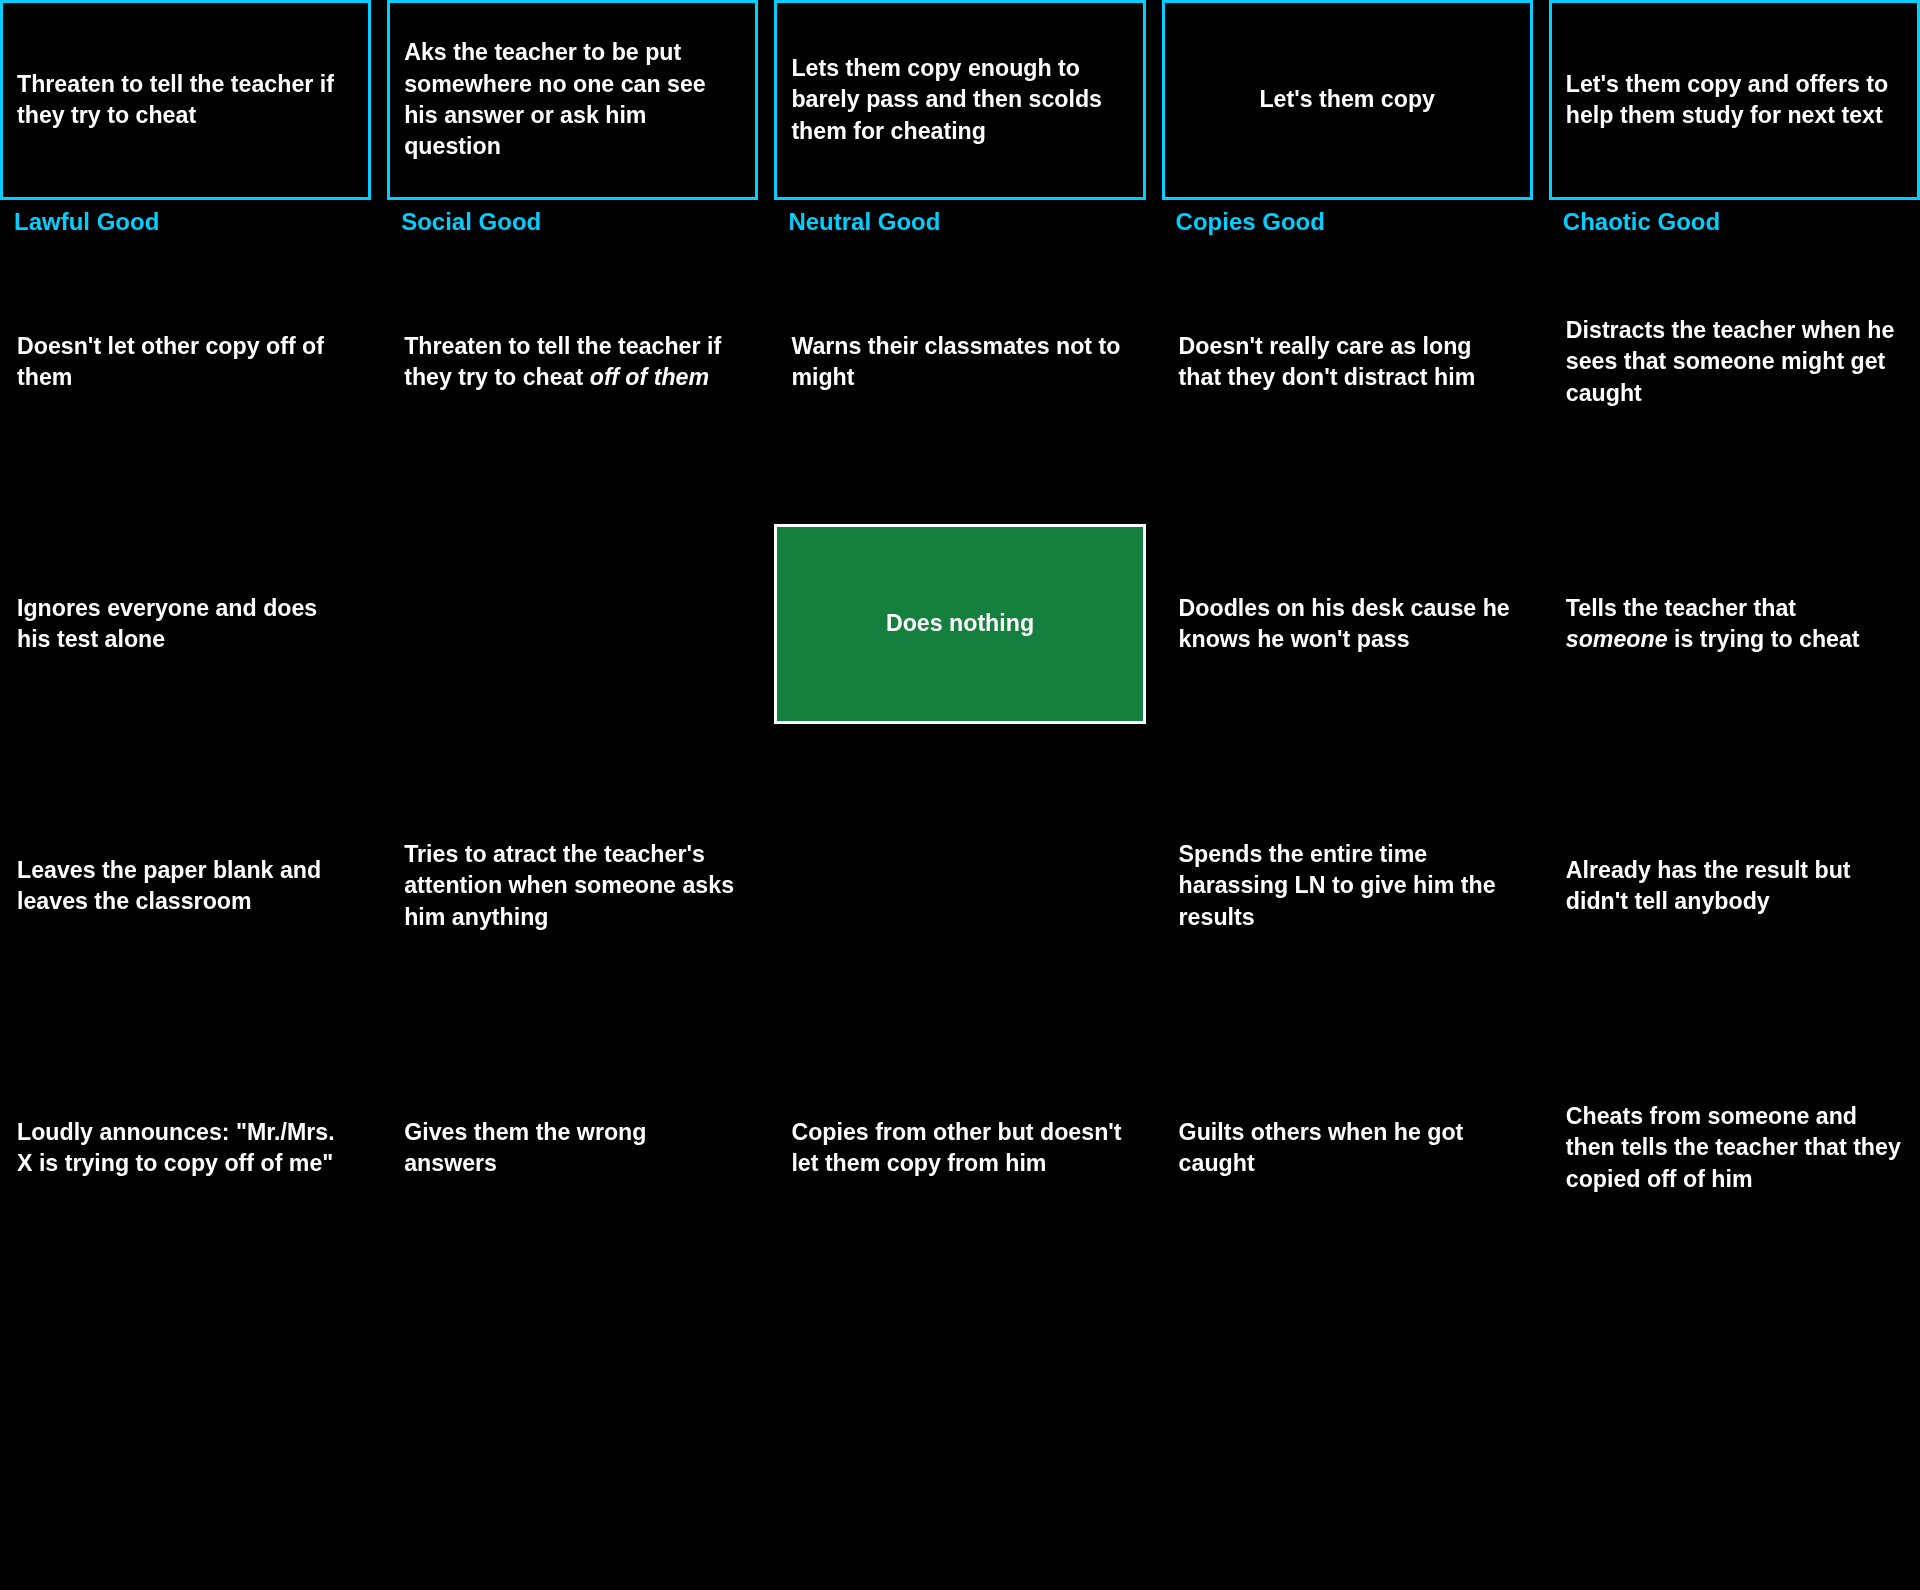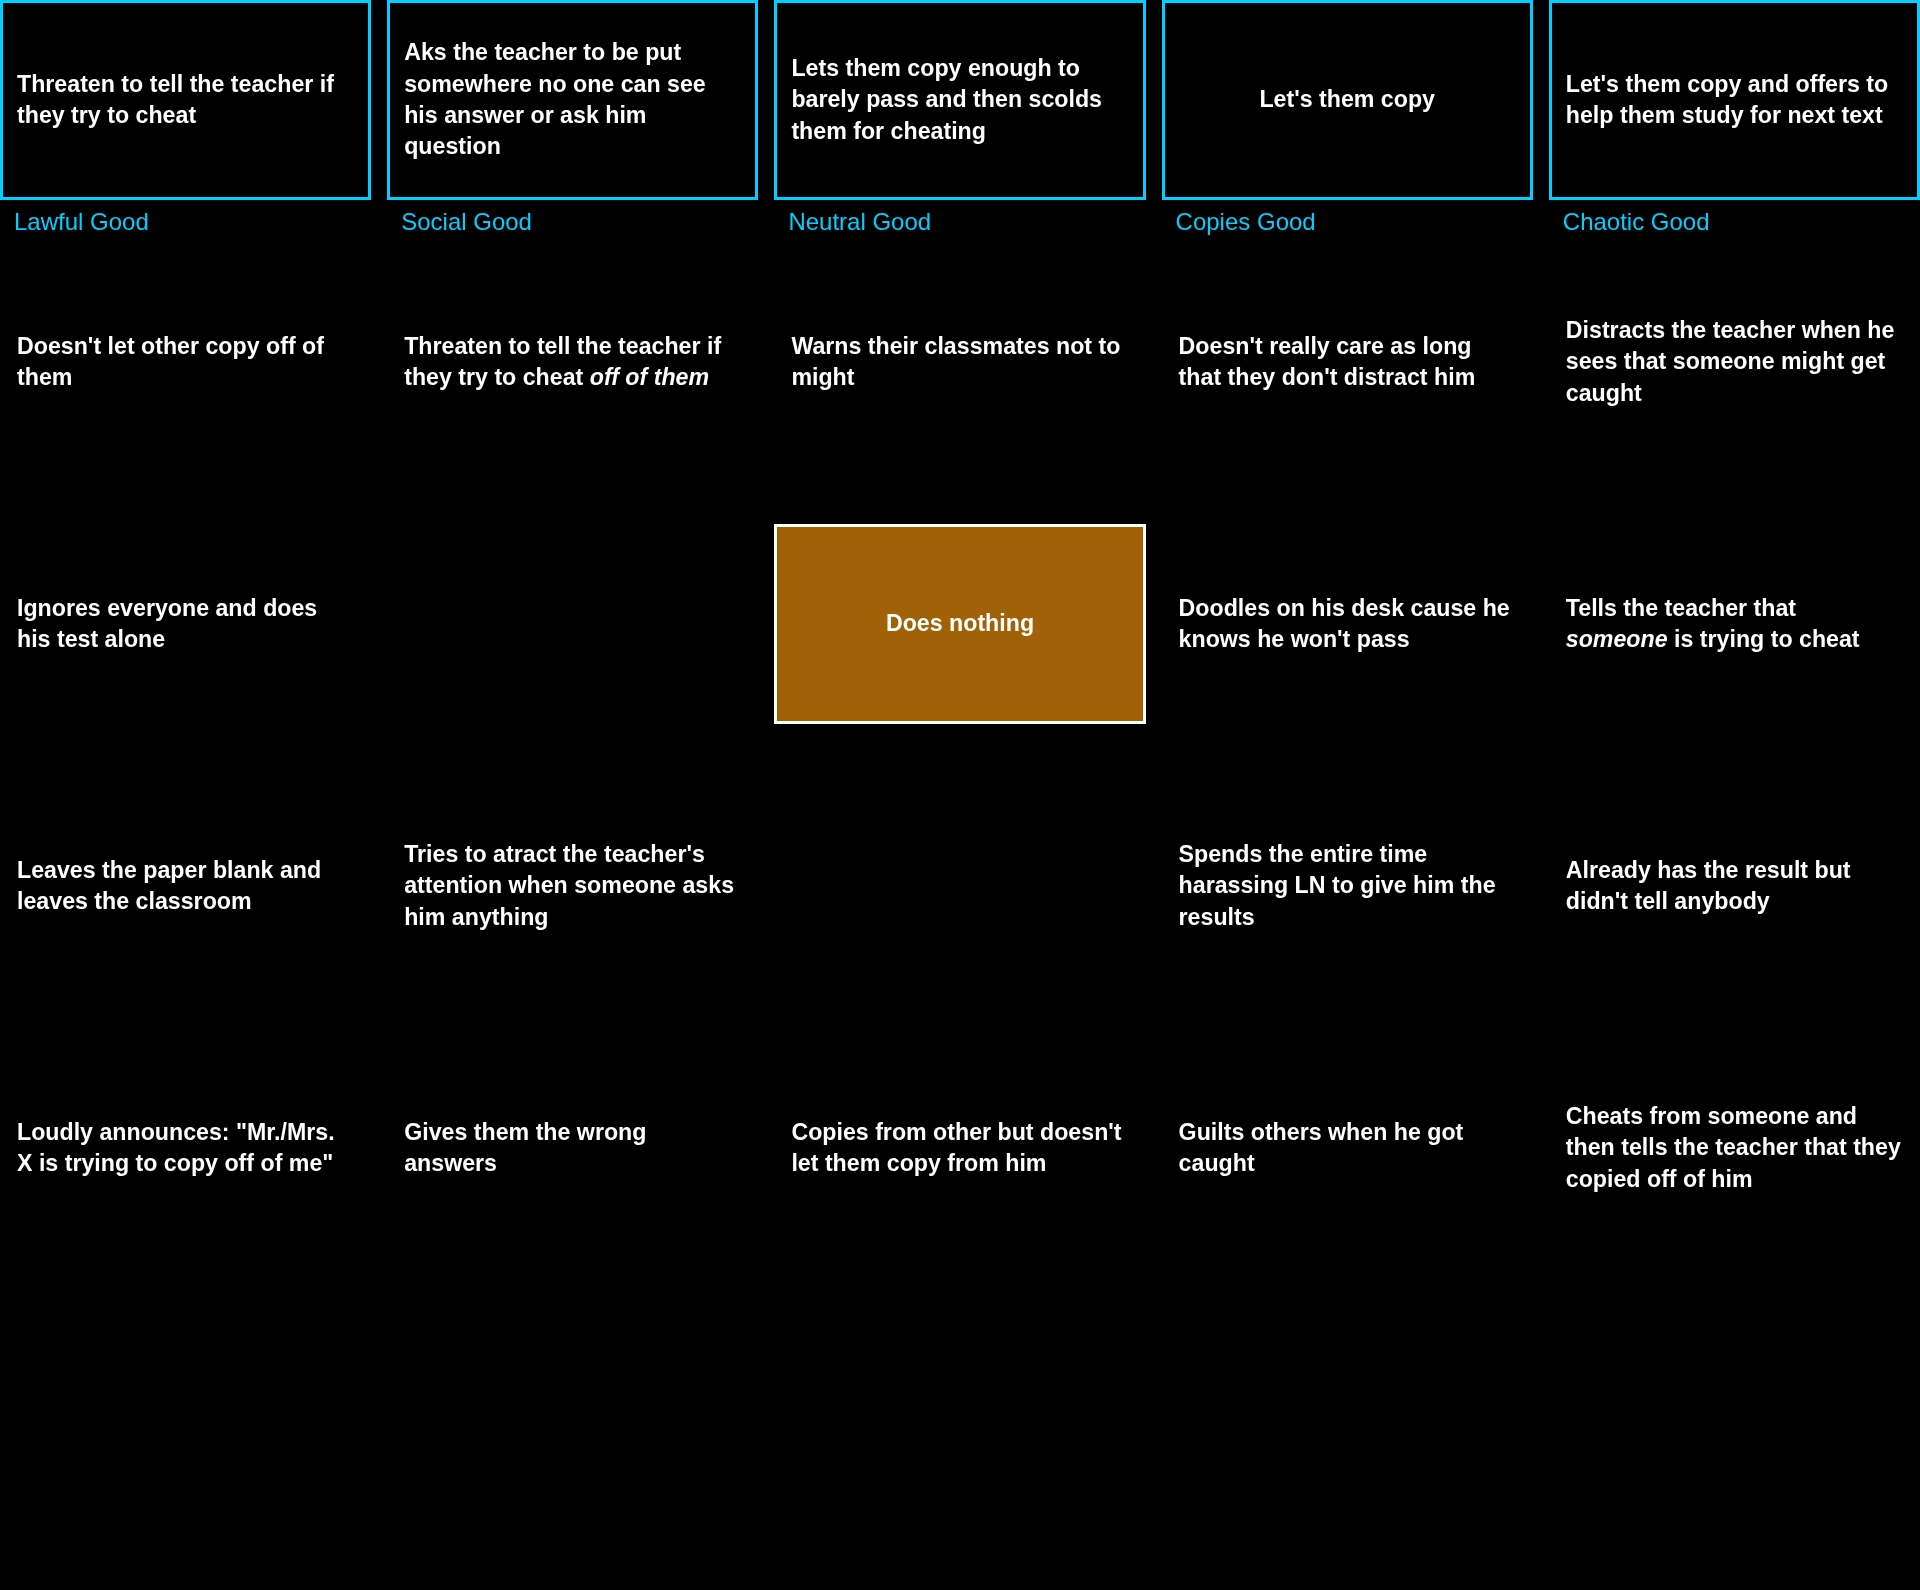--- a/index.html
+++ b/index.html
@@ -36,32 +36,32 @@
       font-size: 1.45rem;
       font-weight: bold;
       line-height: 1.35;
       text-align: left;
     }
     .card-text em {
       font-style: italic;
     }
     .label {
       font-size: 1.5rem;
-      font-weight: normal;
+      font-weight: bold;
       padding: 8px 14px 10px 14px;
       text-align: left;
       width: 100%;
     }
     
     
     .row-good .card { border-color: #00cfff; }
     .row-good .label { color: #00cfff; }
 
     .true-neutral-card {
-      background: #a16207;
+      background: #15803d;
       border-color: #fff !important;
     }
   </style>
 </head>
 <body>
 
 <div class="grid">
 <div class="cell row-good col-lawful">
       <div class="card">
         <div class="card-text">Threaten to tell the teacher if they try to cheat</div>

